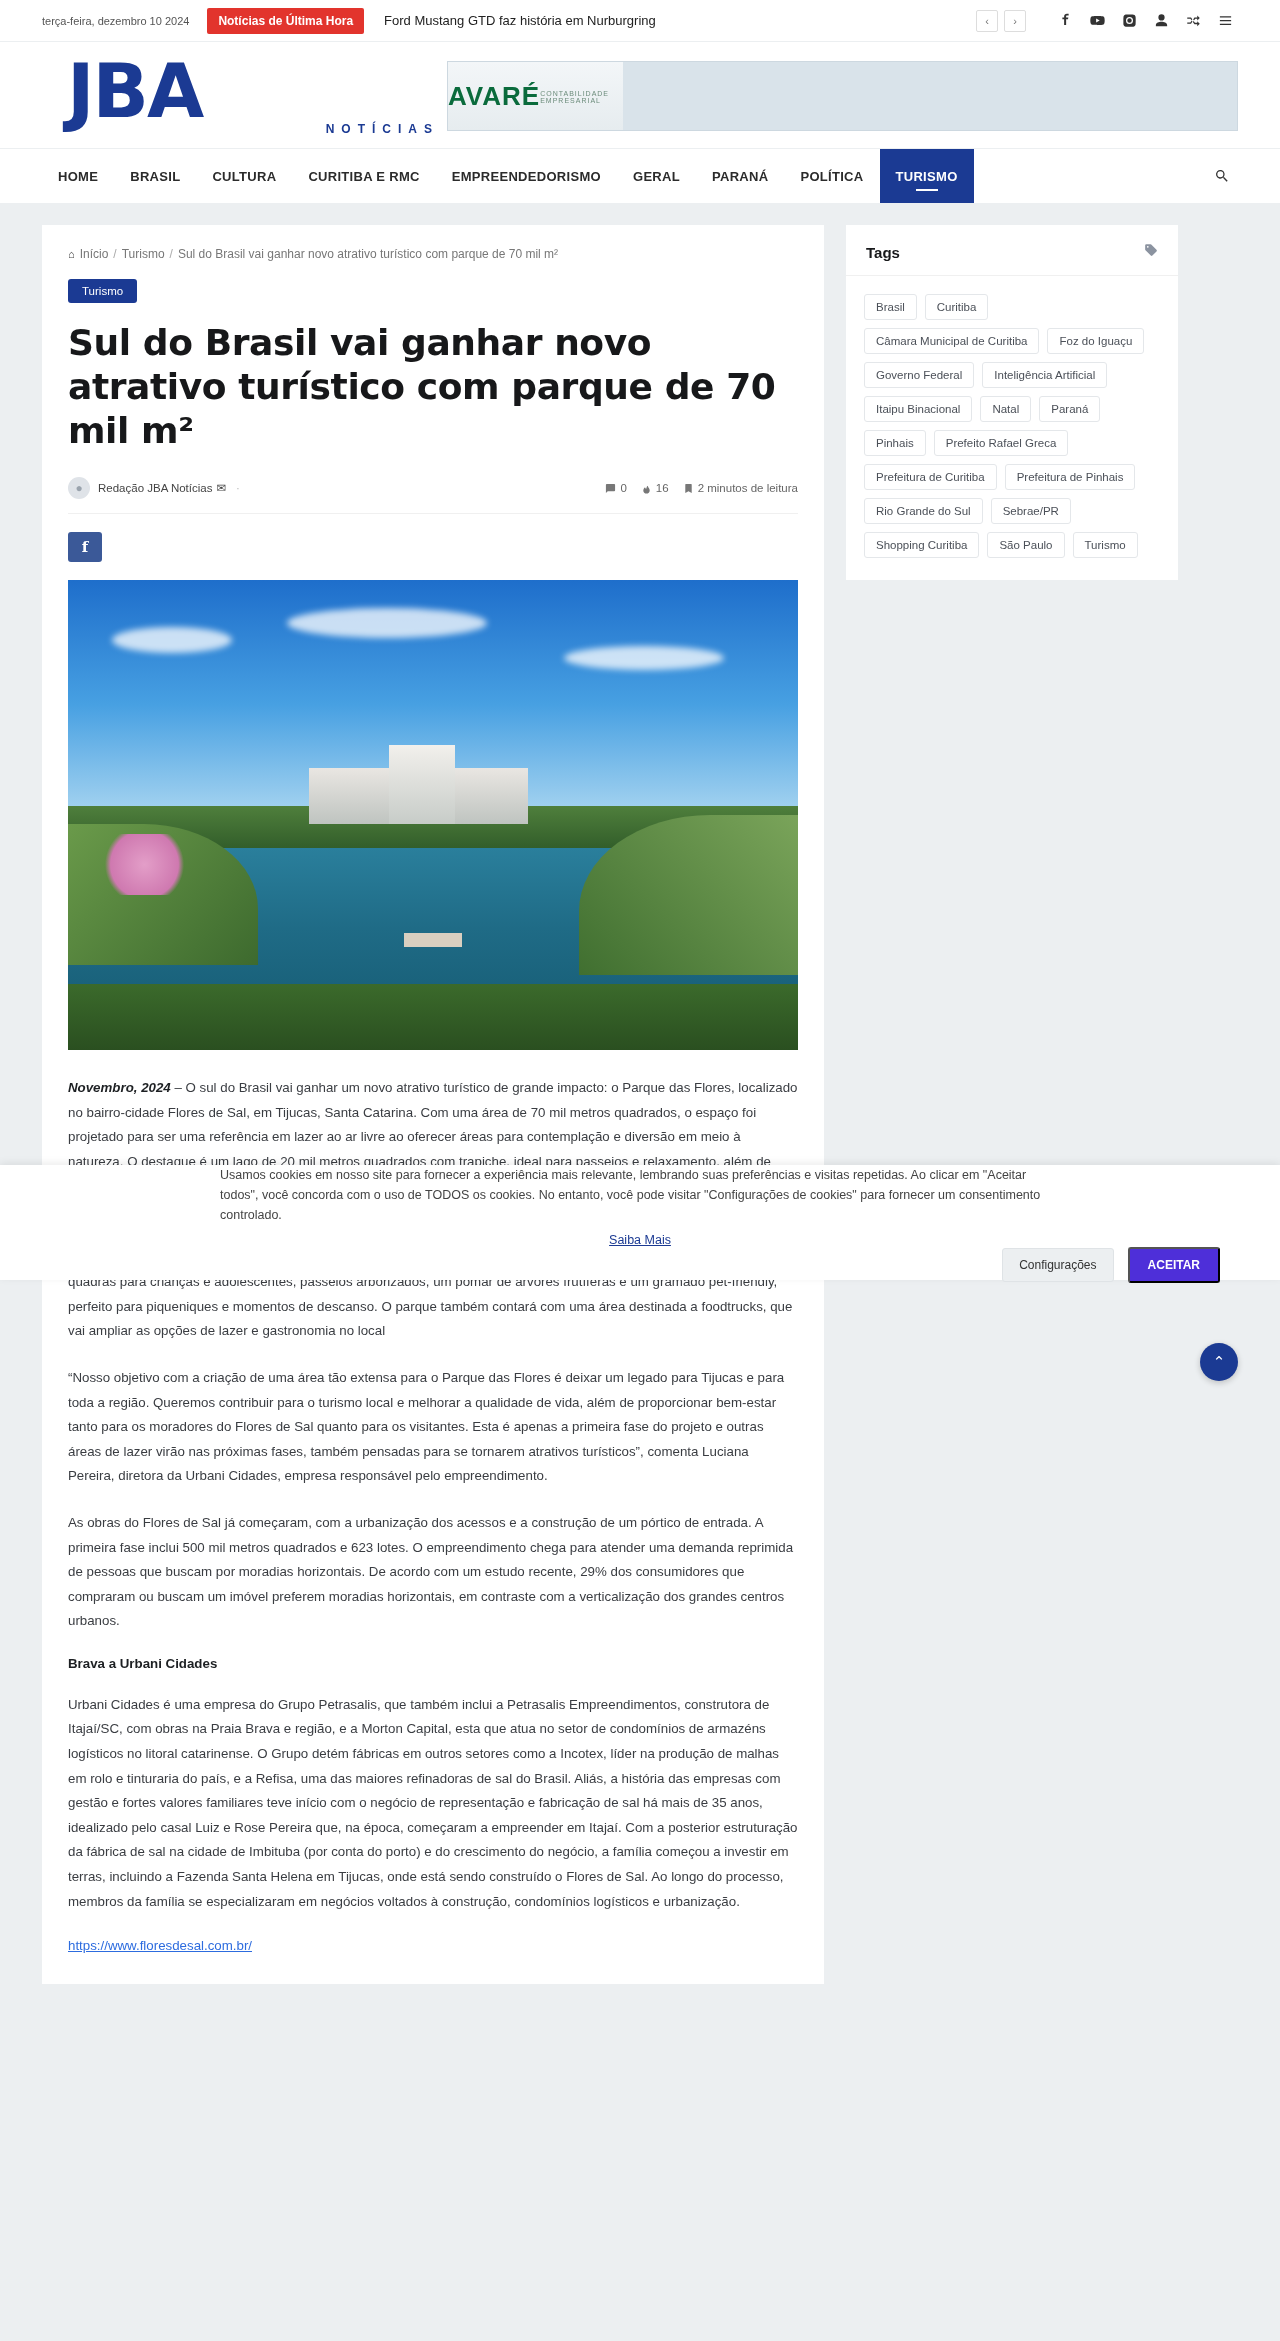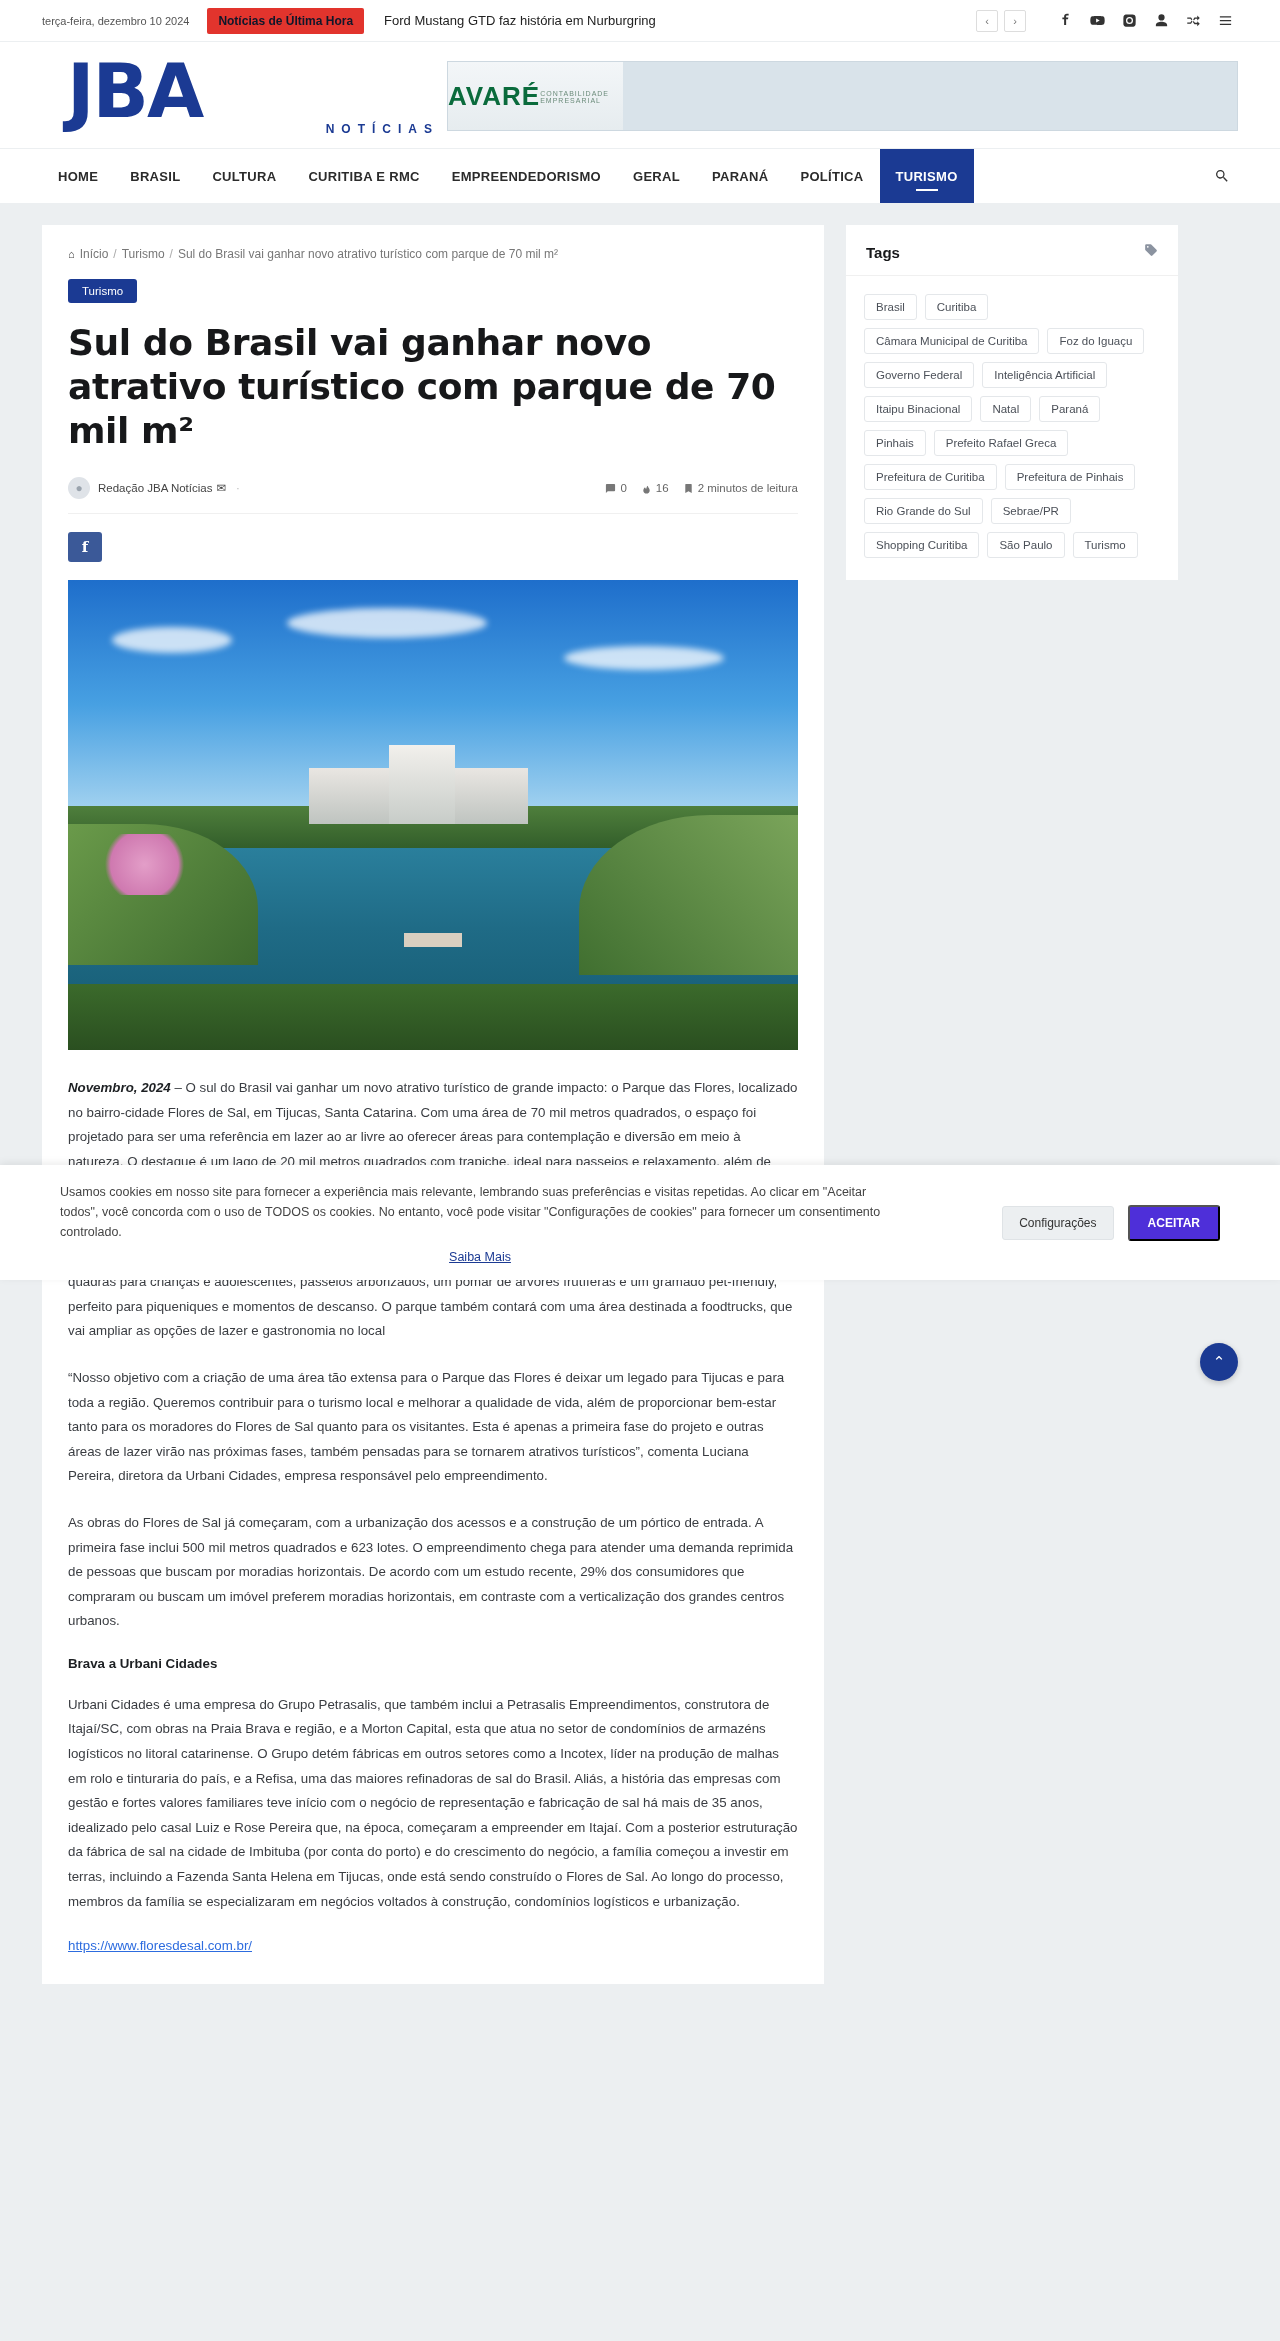--- a/index.html
+++ b/index.html
@@ -13,21 +13,21 @@
   }
   .page { width:1280px; margin:0 auto; background:#eceff1; position:relative; }
 
   
   .topbar {
     height:42px; background:#fff; display:flex; align-items:center;
     padding:0 42px; font-size:12.5px; color:#444; border-bottom:1px solid #eceff1;
   }
   .topbar .date { color:#555; font-size:11px; }
   .badge-breaking {
-    background:#e2342d; color:#0f172a; font-size:12px; font-weight:700;
+    background:#e2342d; color:#ffffff; font-size:12px; font-weight:700;
     padding:6px 11px; margin-left:18px; border-radius:2px; white-space:nowrap;
   }
   .ticker { margin-left:20px; font-size:13px; color:#222; font-weight:400; }
   .topbar-right { margin-left:auto; display:flex; align-items:center; gap:6px; }
   .nav-arrow {
     width:22px; height:22px; border:1px solid #ddd; border-radius:2px;
     display:flex; align-items:center; justify-content:center;
     font-size:11px; color:#777; background:#fff;
   }
   .topicon { width:26px; height:26px; display:flex; align-items:center; justify-content:center; color:#333; }
@@ -154,21 +154,21 @@
     background:radial-gradient(circle,#e39ec8 0%,#cf79b0 60%,rgba(207,121,176,0) 70%); }
   .hero .deck { position:absolute; left:46%; top:75%; width:8%; height:3%;
     background:#d9cfc0; }
   .hero .fg { position:absolute; left:0; right:0; bottom:0; height:14%;
     background:linear-gradient(180deg,#3b6a2b,#2a4f20); }
 
   
   .cookie {
     position:absolute; left:0; right:0; top:1165px; height:115px; background:#fff;
     box-shadow:0 -2px 8px rgba(0,0,0,.08); display:flex; align-items:center;
-    padding:0 60px; z-index:50;
+    padding:0 60px; z-index:50;flex-direction:column;
   }
   .cookie .txt { width:840px; font-size:12.5px; line-height:1.6; color:#444; }
   .cookie .more { display:block; text-align:center; margin-top:8px; color:#1b3a93;
     text-decoration:underline; font-size:12.5px; width:840px; }
   .cookie-actions { margin-left:auto; display:flex; align-items:center; gap:14px; }
   .btn-config {
     background:#eceff1; border:1px solid #dfe3e6; color:#333; font-size:12px;
     padding:9px 16px; border-radius:3px;
   }
   .btn-accept {

